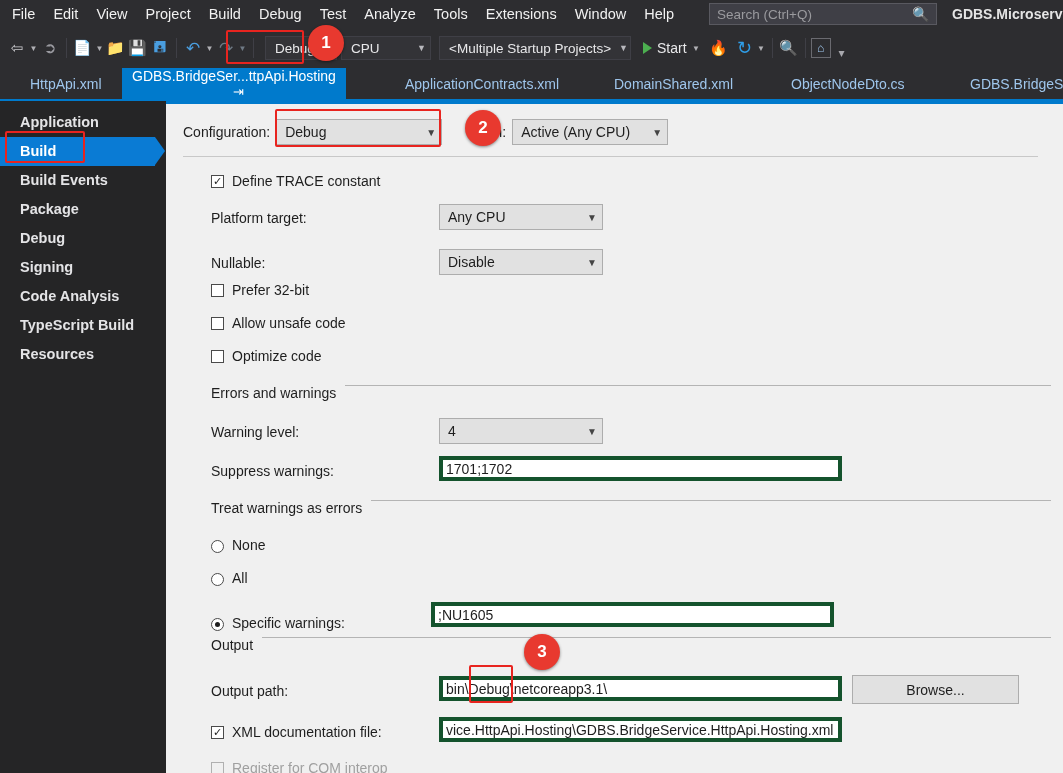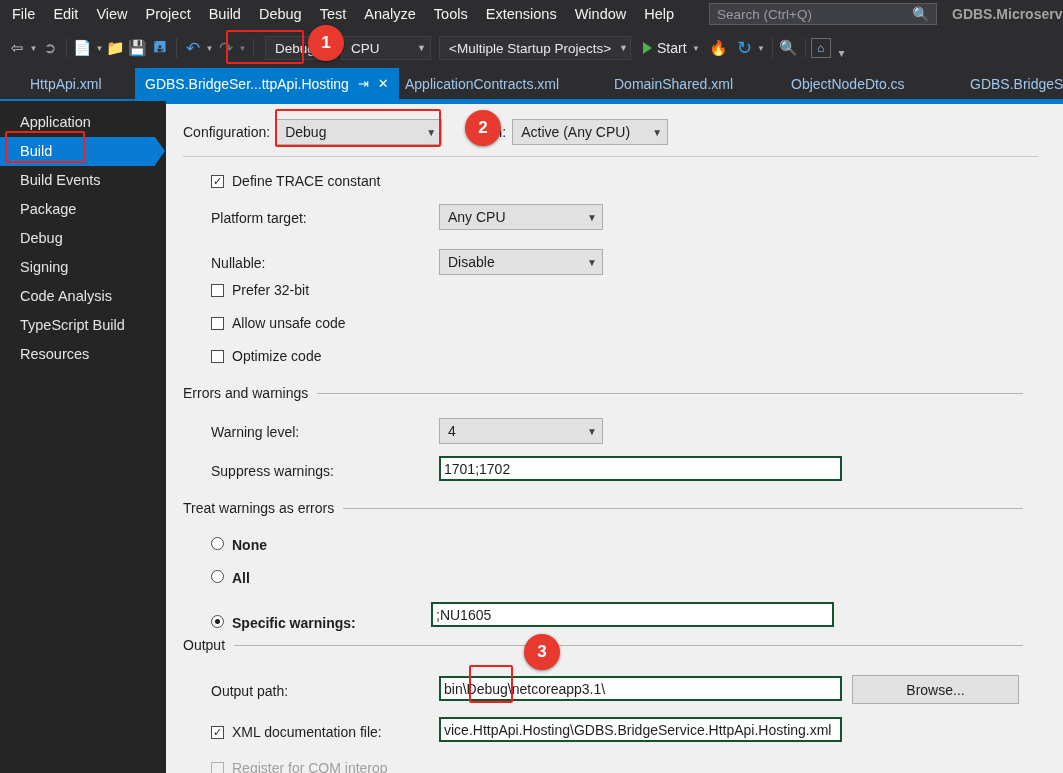--- a/index.html
+++ b/index.html
@@ -24,21 +24,21 @@
   .menu-item:first-child { padding-left: 12px; }
   .search-box {
     position: absolute; left: 709px; top: 3px; width: 228px; height: 22px;
     background: #3f3f46; border: 1px solid #595960;
     display: flex; align-items: center; padding: 0 4px 0 7px;
   }
   .search-box .ph { color: #9a9a9e; font-size: 13.5px; flex: 1; white-space: nowrap; }
   .search-icon { color: #d0d0d4; font-size: 14px; margin-right: 2px; }
   .win-title {
     position: absolute; left: 952px; top: 0; height: 28px; line-height: 28px;
-    color: #a3a3a3; font-size: 14px; font-weight: bold; white-space: nowrap;
+    color: #e5e5e5; font-size: 14px; font-weight: bold; white-space: nowrap;
     overflow: hidden; width: 111px;
   }
 
   
   .toolbar {
     position: absolute; left: 0; top: 28px; width: 1063px; height: 40px;
     background: #2d2d30; display: flex; align-items: center;
   }
   .tb-sep { width: 1px; height: 20px; background: #3f3f46; margin: 0 5px; }
   .tb-icon {
@@ -74,20 +74,21 @@
   .tab.active { background: #007acc; color: #ffffff; }
   .tab .pin, .tab .cls { color: #ffffff; font-size: 13px; margin-left: 9px; }
   .tabstrip-underline {
     position: absolute; left: 0; top: 99px; width: 1063px; height: 2px; background: #007acc;
   }
 
   
   .propnav {
     position: absolute; left: 0; top: 101px; width: 166px; height: 672px;
     background: #252526;
+    font-weight: bold;
   }
   .nav-item {
     height: 29px; line-height: 29px; color: #e4e4e6; font-size: 14.5px;
     padding-left: 20px; position: relative; white-space: nowrap;
   }
   .nav-item.selected { color: #ffffff; }
   .nav-sel-bg {
     position: absolute; left: 0; top: 0; width: 155px; height: 29px; background: #0a7bd4;
   }
   .nav-sel-arrow {
@@ -111,46 +112,46 @@
   .combo-lt {
     background: #e1e1e1; border: 1px solid #adadad; height: 26px;
     display: flex; align-items: center; padding: 0 5px 0 8px;
     font-size: 14px; color: #1e1e1e; white-space: nowrap;
   }
   .combo-lt .cv { flex: 1; }
   .combo-lt .cc { color: #444; font-size: 10px; margin-left: 6px; }
 
   .hr-full { position: absolute; background: #c8c8c8; height: 1px; }
 
-  .group-hdr { position: absolute; display: flex; align-items: center; width: 840px; }
+  .group-hdr { position: absolute; display: flex; align-items: flex-start; width: 840px; margin-left: 28px; }
   .group-hdr .gt { font-size: 14px; color: #1e1e1e; white-space: nowrap; padding-right: 9px; }
   .group-hdr .gl { flex: 1; height: 1px; background: #b4b4b4; }
 
   .chk-row { position: absolute; display: flex; align-items: center; }
   .chkbox {
     width: 13px; height: 13px; border: 1px solid #4a4a4a; background: #fff;
     display: flex; align-items: center; justify-content: center;
     font-size: 11px; color: #1e1e1e; line-height: 1; margin-right: 8px;
   }
   .chkbox.disabled { border-color: #b0b0b0; background: #f0f0f0; }
   .chk-label { font-size: 14px; color: #1e1e1e; white-space: nowrap; }
   .chk-label.disabled { color: #a0a0a0; }
 
-  .radio-row { position: absolute; display: flex; align-items: flex-start; font-weight: bold; }
+  .radio-row { position: absolute; display: flex; align-items: flex-end; }
   .radio {
     width: 13px; height: 13px; border: 1px solid #4a4a4a; border-radius: 50%;
     background: #fff; margin-right: 8px; position: relative;
   }
   .radio.on::after {
     content: ""; position: absolute; left: 3px; top: 3px;
     width: 5px; height: 5px; border-radius: 50%; background: #1e1e1e;
   }
 
   .txtfield {
-    position: absolute; background: #ffffff; border: 2px solid #14532d;
+    position: absolute; background: #ffffff; border: 4px solid #14532d;
     font-size: 14px; color: #1e1e1e; display: flex; align-items: center;
     padding: 0 3px; white-space: nowrap; overflow: hidden;
   }
   .btn-lt {
     position: absolute; background: #e1e1e1; border: 1px solid #adadad;
     display: flex; align-items: center; justify-content: center;
     font-size: 14px; color: #1e1e1e;
   }
 
   
@@ -239,21 +240,21 @@
     <div class="tb-icon" style="color:#dca43c;">🔍</div>
     <div class="tb-sep"></div>
     <div class="tb-icon" style="color:#9fc6ec;border:1px solid #6a6a70;width:20px;height:20px;font-size:12px;">⌂</div>
     <div class="tb-icon" style="color:#a8a8ae;font-size:12px;align-items:flex-end;">▾</div>
   </div>
 
   <div class="tabstrip">
     <div class="tab inactive" style="left:0px;padding-left:30px;">
       <span>HttpApi.xml</span>
     </div>
-    <div class="tab active" style="left:135px;">
+    <div class="tab active" style="left:122px;flex-direction:column;">
       <span>GDBS.BridgeSer...ttpApi.Hosting</span>
       <span class="pin">⇥</span>
       <span class="cls">✕</span>
     </div>
     <div class="tab inactive" style="left:395px;">
       <span>ApplicationContracts.xml</span>
     </div>
     <div class="tab inactive" style="left:781px;">
       <span>ObjectNodeDto.cs</span>
     </div>

